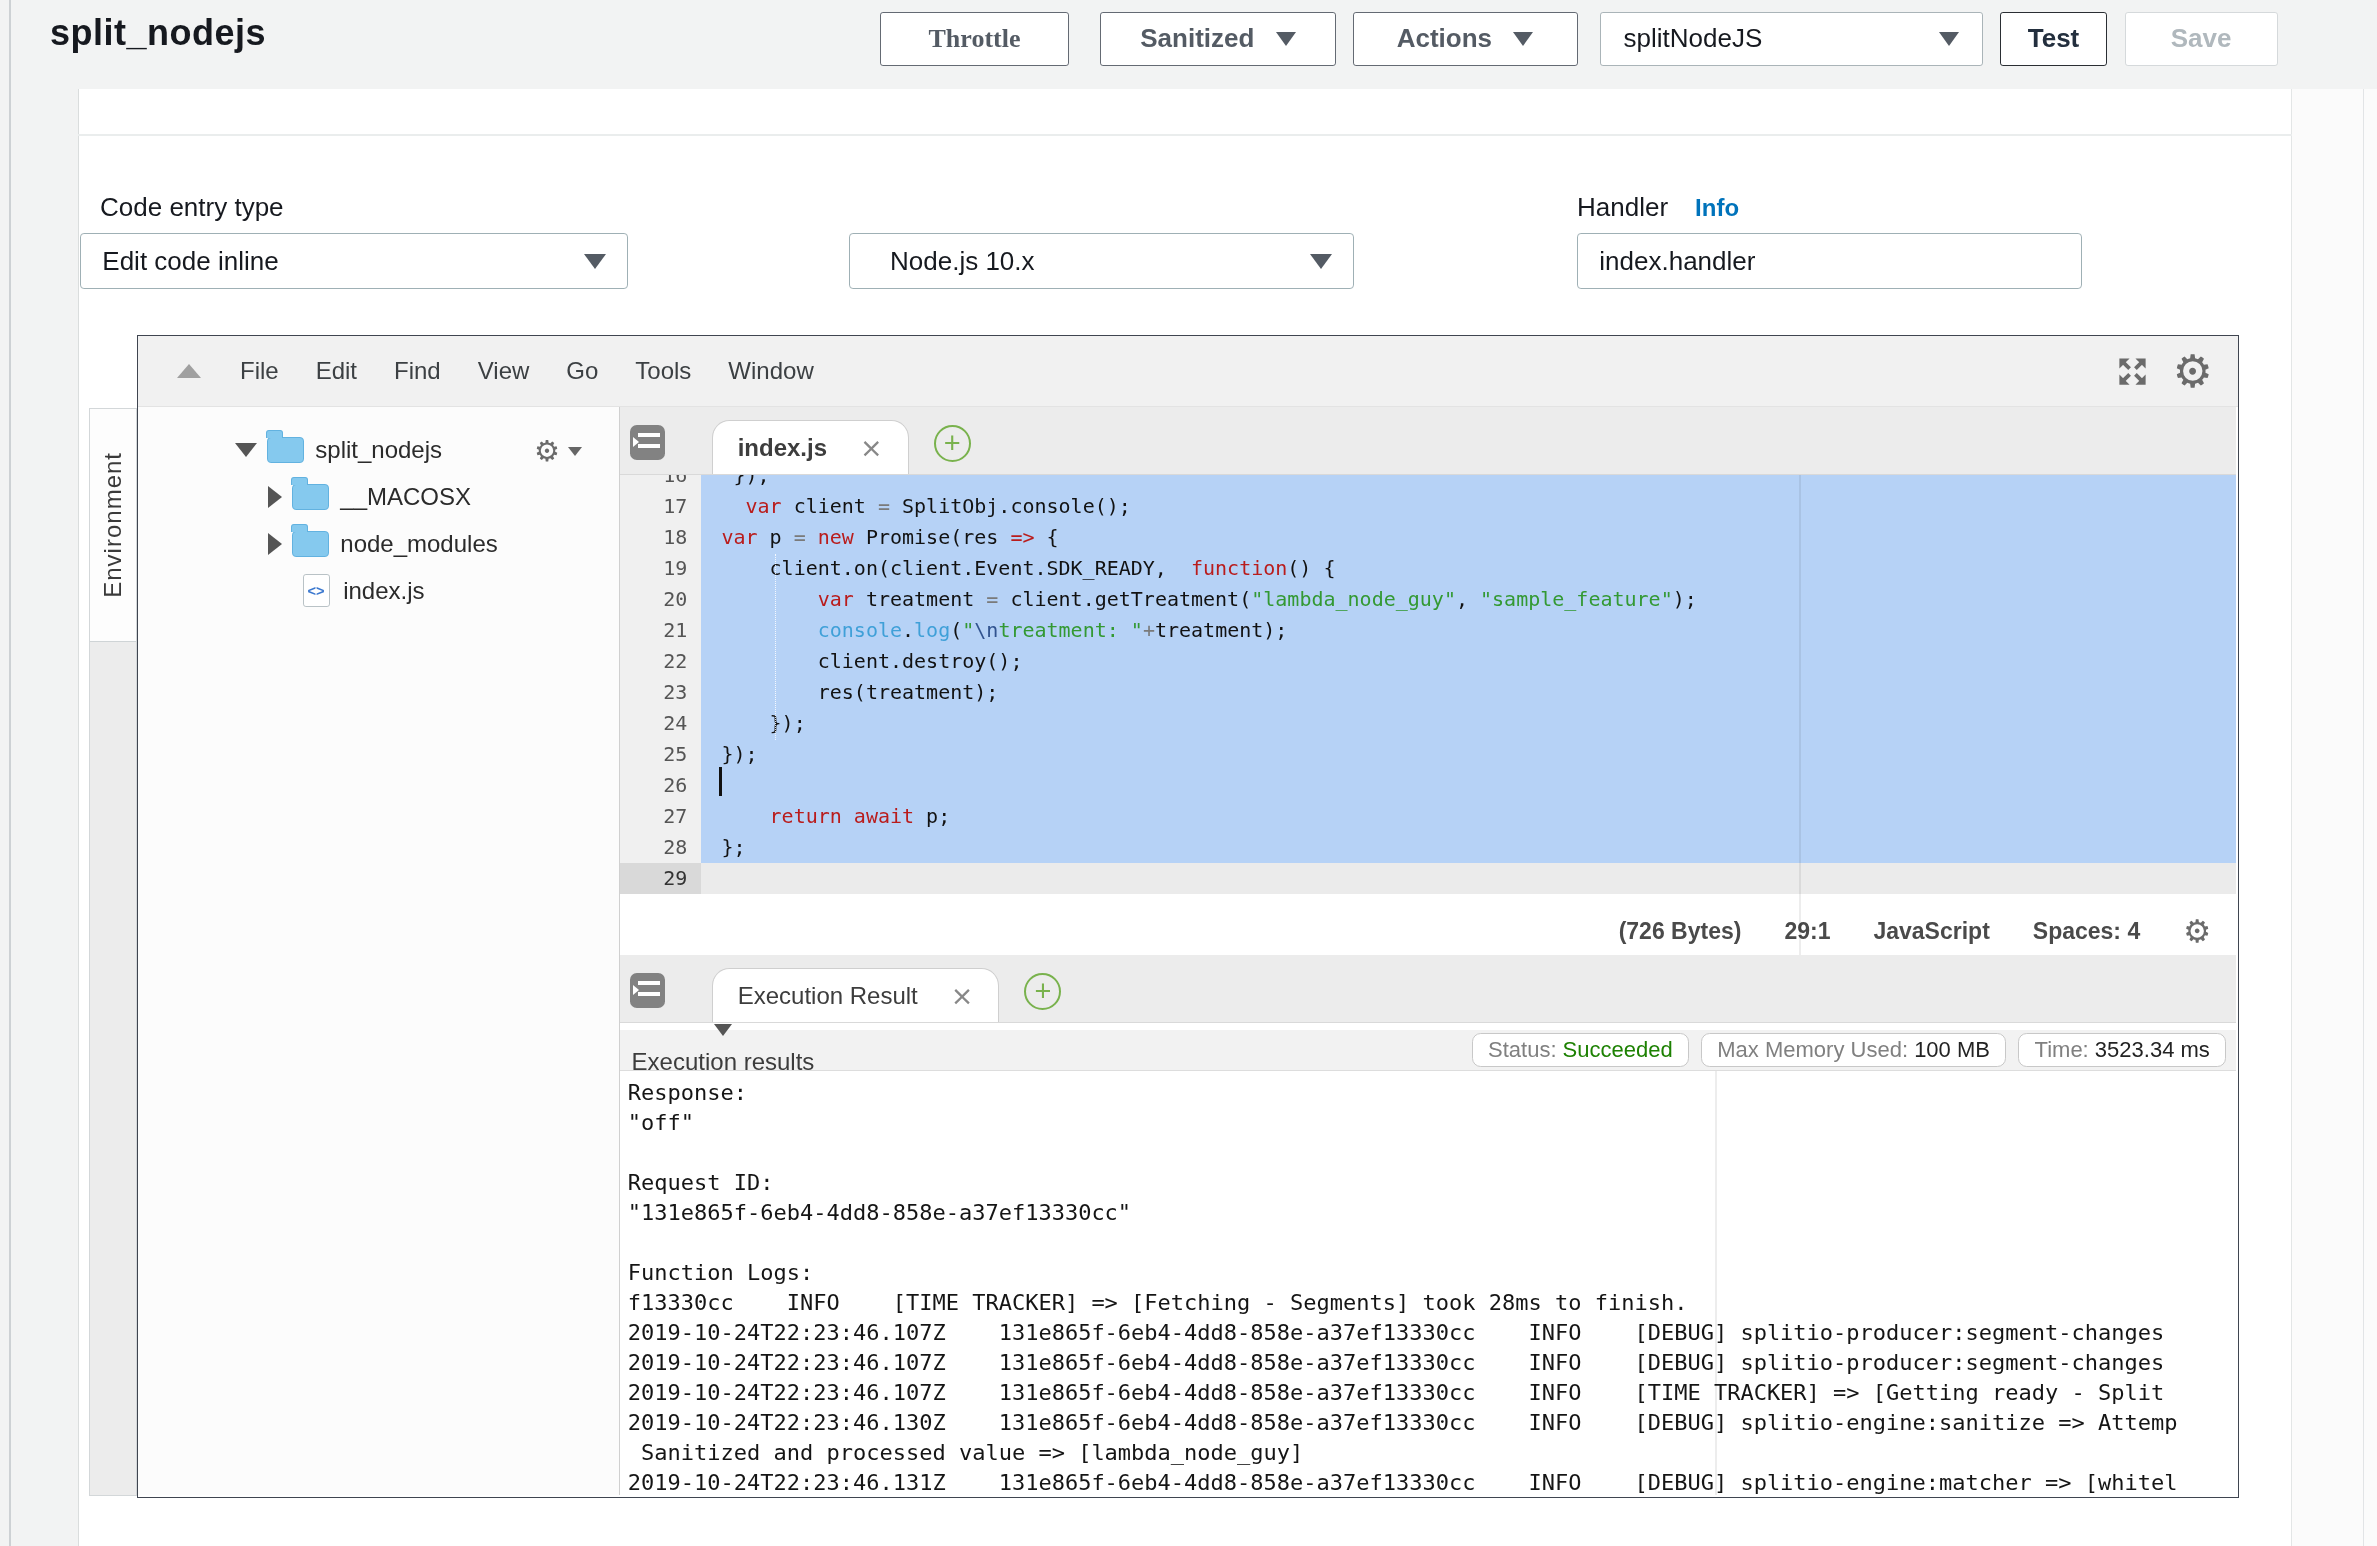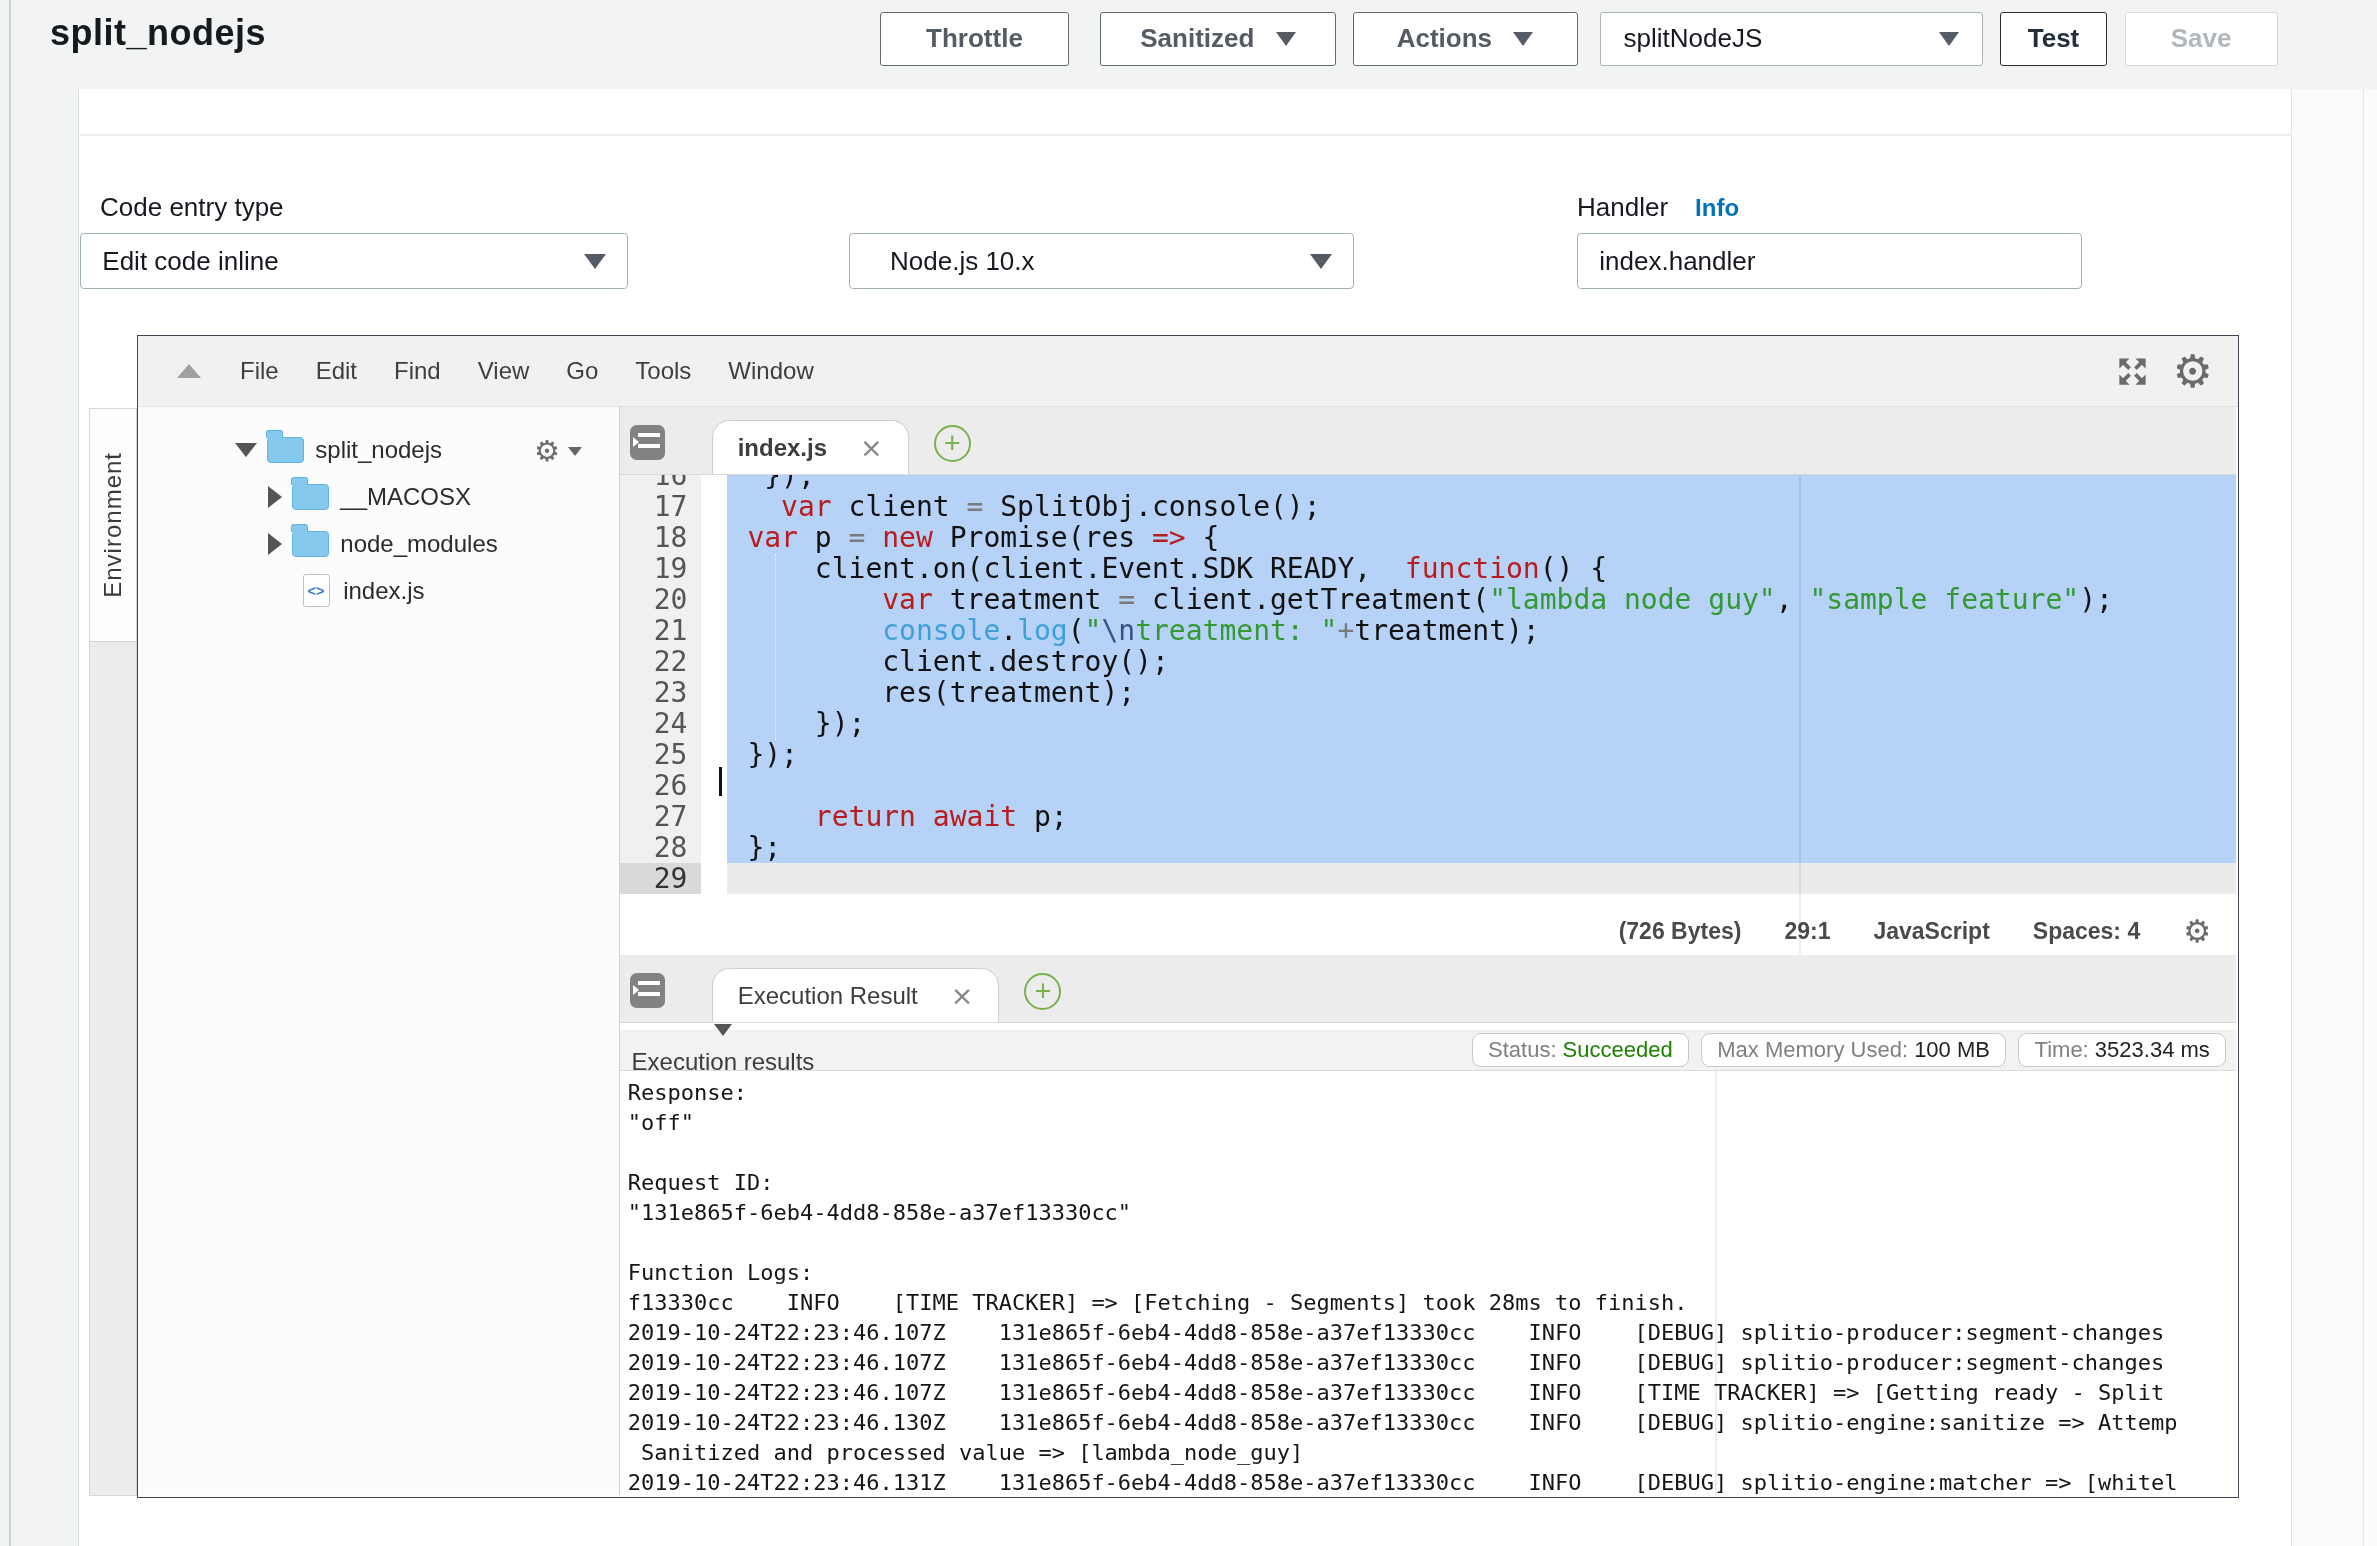--- a/index.html
+++ b/index.html
@@ -91,21 +91,21 @@
             display:flex; align-items:center; padding:0 25px; margin-left:47px; cursor:pointer; }
   .ed-tab .tab-label { font-size:24px; color:#3d3d3d; }
   .ed-tab.bold .tab-label { font-weight:700; }
   .tab-close { color:#888; font-size:27px; margin-left:33px; cursor:pointer; font-family:"DejaVu Sans", sans-serif; }
   .plus-btn { width:37px; height:37px; border:2.9px solid #79b24d; border-radius:50%; color:#79b24d; font-size:29px;
               display:flex; align-items:center; justify-content:center; margin:0 0 11.6px 25px; cursor:pointer; }
 
   
   .code-region { position:absolute; left:0; top:68px; width:100%; height:432px; overflow:hidden; background:#fff; }
   .code-rows { margin-top:-14.6px; }
-  .code-row { display:flex; height:31px; font-family:"DejaVu Sans Mono", monospace; font-size:28px; line-height:31px;gap:26px; }
+  .code-row { display:flex; height:31px; font-family:"DejaVu Sans Mono", monospace; font-size:20px; line-height:31px; }
   .gutter { width:81px; background:#f0f0f0; color:#555; text-align:right; padding-right:13.6px; flex:none; }
   .code-cell { flex:1; padding-left:20.4px; white-space:pre; color:#121212; position:relative; }
   .code-row.sel .code-cell { background:#b6d2f6; }
   .code-row.active .code-cell { background:#ebebeb; }
   .code-row.active .gutter { background:#d9d9d9; color:#333; }
   .tok-k { color:#b91c1c; } .tok-s { color:#3fa0d8; } .tok-g { color:#339933; }
   .tok-e { color:#31538f; } .tok-o { color:#7a7a7a; }
   .indent-guide { position:absolute; left:155px; top:79px; height:186px; border-left:1.9px dotted rgba(255,255,255,0.85); z-index:2; }
   .cursor-bar { position:absolute; left:99px; top:360px; width:2.9px; height:29px; background:#111; z-index:3; }
   .print-margin-code { position:absolute; left:1179px; top:68px; height:480px; width:1.9px; background:rgba(0,0,0,0.07); z-index:2; }
@@ -359,21 +359,21 @@
     </div>
   </div>
 
   <div class="right-strip">
     <div class="scroll-line"></div>
   </div>
 
   <div class="app-header">
     <div class="fn-title">split_nodejs</div>
     <div class="header-actions">
-      <div class="btn" style="width:189px;">
+      <div class="btn" style="width:189px;font-family:Liberation Serif, serif;">
         <span>Throttle</span>
       </div>
       <div style="width:31px;"></div>
       <div class="btn" style="width:236px;">
         <span>Sanitized</span>
           <span class="caret"></span>
       </div>
       <div style="width:16.5px;"></div>
       <div class="btn" style="width:225px;">
         <span>Actions</span>

